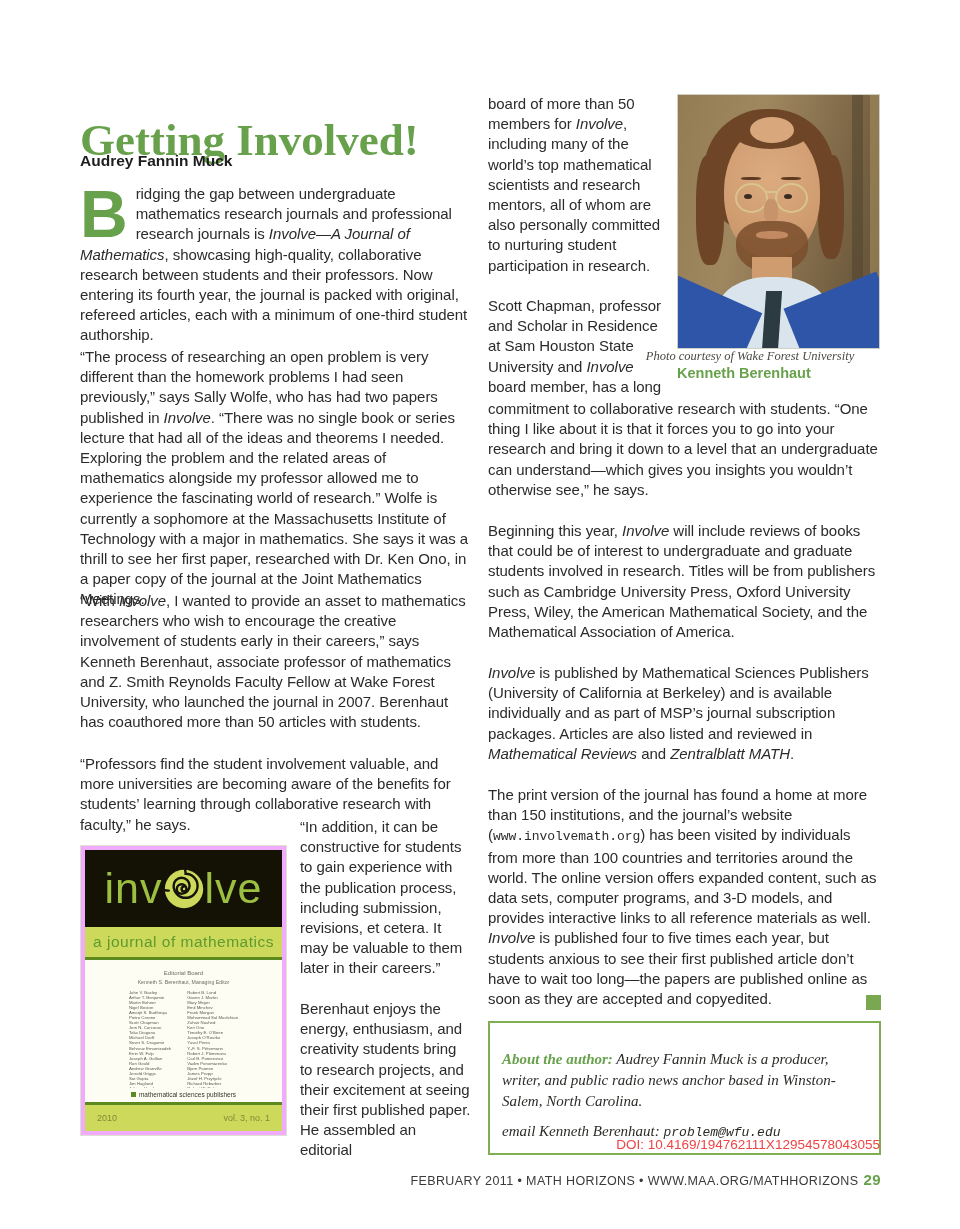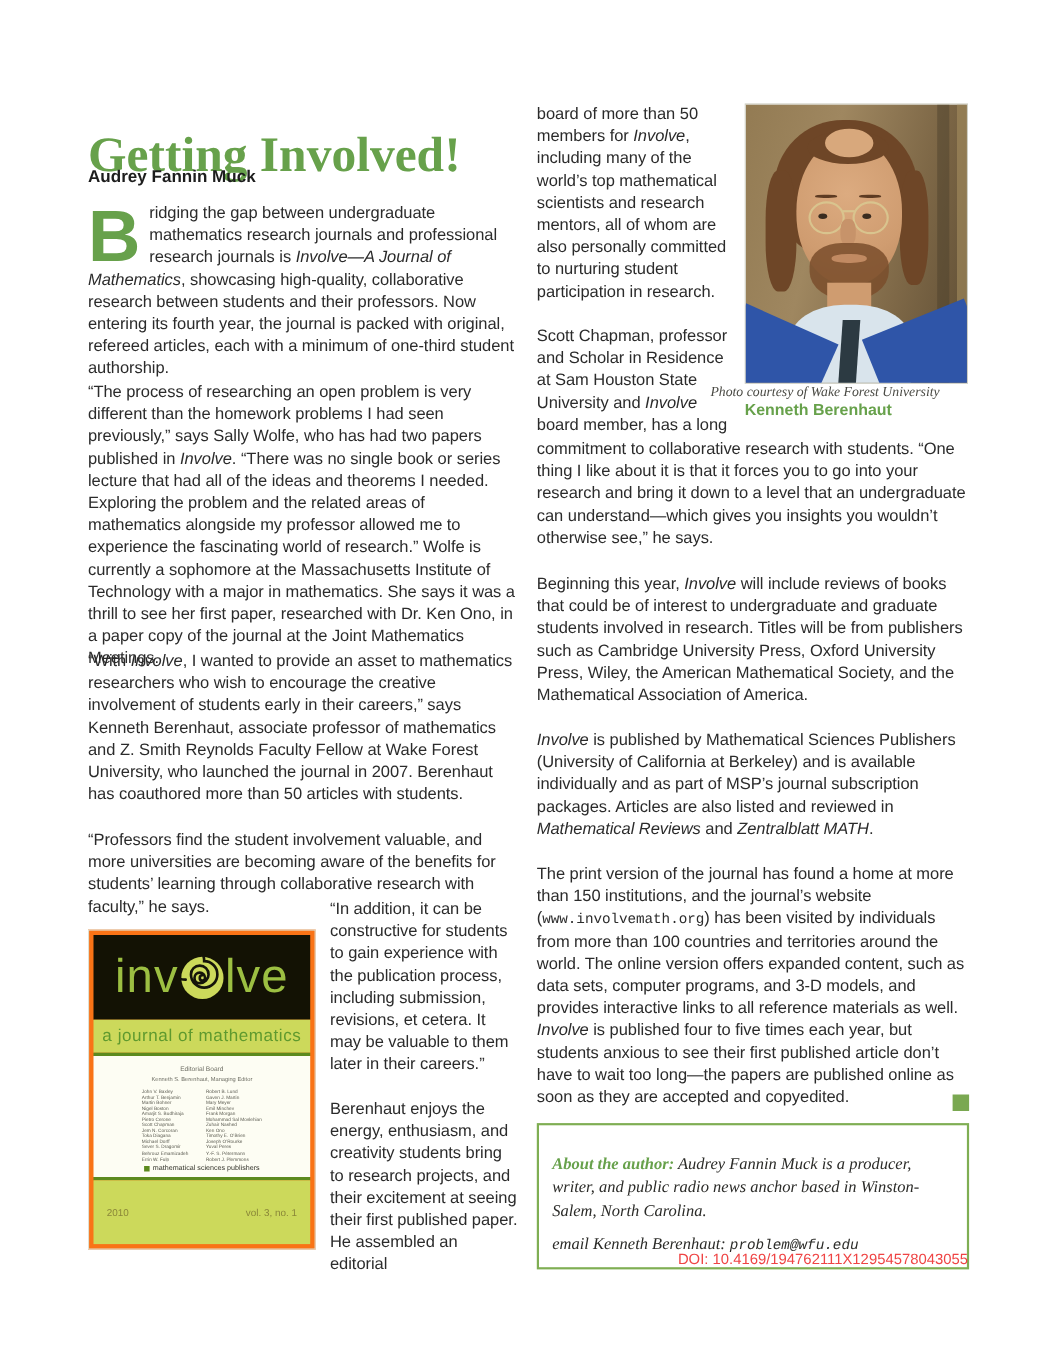--- a/index.html
+++ b/index.html
@@ -11,39 +11,39 @@
   .seg-gb{color:#67a14b;font-weight:bold;}
 
   .title{position:absolute;left:80px;top:84px;width:420px;
          font-family:"Liberation Serif",serif;font-weight:bold;font-size:45px;
          letter-spacing:0px;color:#67a14b;}
   .byline{position:absolute;left:80px;top:152px;font-size:15.5px;font-weight:bold;color:#1d1d1d;}
   .dropcap{float:left;font-family:"Liberation Sans",sans-serif;font-weight:bold;
            font-size:66px;line-height:54px;color:#67a14b;margin:3px 8px 0 0;}
 
   
-  .cover{position:absolute;left:80px;top:845px;width:207px;height:291px;background:#f97316;
+  .cover{position:absolute;left:80px;top:845px;width:207px;height:291px;background:#f0abfc;
          border:1px solid #e0e0d2;box-sizing:border-box;display:flex;flex-direction:column;padding:4px;}
   .cv-black{height:77px;background:#131204;display:flex;align-items:center;justify-content:center;}
   .cv-mast{display:flex;align-items:center;color:#9cbf42;font-size:43px;letter-spacing:1px;line-height:1;}
   .cv-mast svg{margin:0 1px;display:block;}
   .cv-band1{height:30px;background:#ccd95b;display:flex;align-items:center;justify-content:center;
             color:#5f9a2e;font-size:15.5px;letter-spacing:0.5px;text-align:center;}
   .cv-stripe{height:3px;background:#5c8a1e;}
   .cv-body{flex:1;background:#fdfdf3;text-align:center;padding-top:10px;overflow:hidden;
            display:flex;flex-direction:column;}
   .cv-board-heading{font-size:6px;color:#6e6e64;}
   .cv-managing{font-size:5.2px;color:#6e6e64;margin-top:3px;}
   .cv-names{display:flex;justify-content:center;gap:16px;margin-top:5px;flex:1;overflow:hidden;}
   .cv-col{font-size:4.3px;line-height:5.05px;color:#5a5a50;text-align:left;white-space:nowrap;}
   .cv-pub{display:flex;align-items:center;justify-content:center;gap:3px;font-size:6.5px;
           color:#35352c;padding:3px 0 4px 0;}
   .cv-pub-logo{width:5px;height:5px;background:#5c8a1e;display:inline-block;}
   .cv-band2{height:26px;background:#ccd95b;display:flex;justify-content:space-between;
-            align-items:center;padding:16px 12px;color:#8a8738;font-size:9px;}
+            align-items:center;padding:0 12px;color:#8a8738;font-size:9px;}
 
   
   .photo{position:absolute;left:677px;top:94px;width:203px;height:255px;overflow:hidden;
          border:1px solid #cfcfc4;box-sizing:border-box;
          background:linear-gradient(104deg,#937b53 0%,#9f8760 34%,#7e6847 68%,#5e4d34 100%);}
   .ph{position:absolute;}
   .photo-caption{position:absolute;left:620px;top:349px;width:260px;text-align:center;
                  font-family:"Liberation Serif",serif;font-style:italic;font-size:12.5px;color:#4a4a44;}
   .photo-name{position:absolute;left:677px;top:365px;font-size:14.5px;font-weight:bold;color:#67a14b;}
 
@@ -189,14 +189,17 @@
 
   <div class="end-marker"></div>
 
   <div class="about-box">
     <div><span class="seg-gb">About the author:</span><span> Audrey Fannin Muck is a producer, writer, and public radio news anchor based in Winston-Salem, North Carolina.</span></div>
     <div class="about-email"><span>email Kenneth Berenhaut: </span><span class="seg-m">problem@wfu.edu</span></div>
   </div>
 
   <div class="doi">DOI: 10.4169/194762111X12954578043055</div>
 
+  <div class="footer">
+    <span>FEBRUARY 2011 • MATH HORIZONS • WWW.MAA.ORG/MATHHORIZONS</span><span class="pagenum">29</span>
+  </div>
 
 </div>
 
 </body></html>

